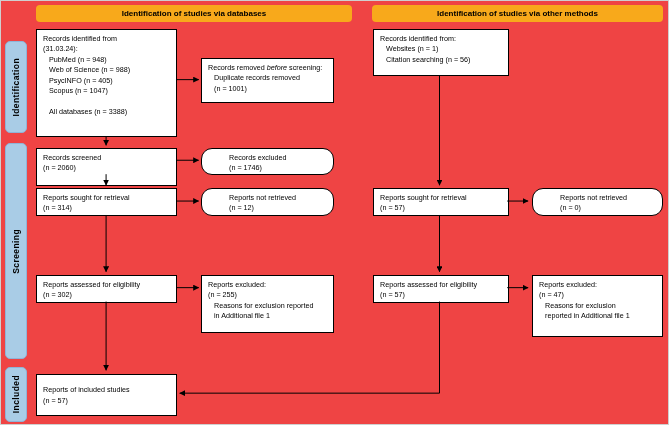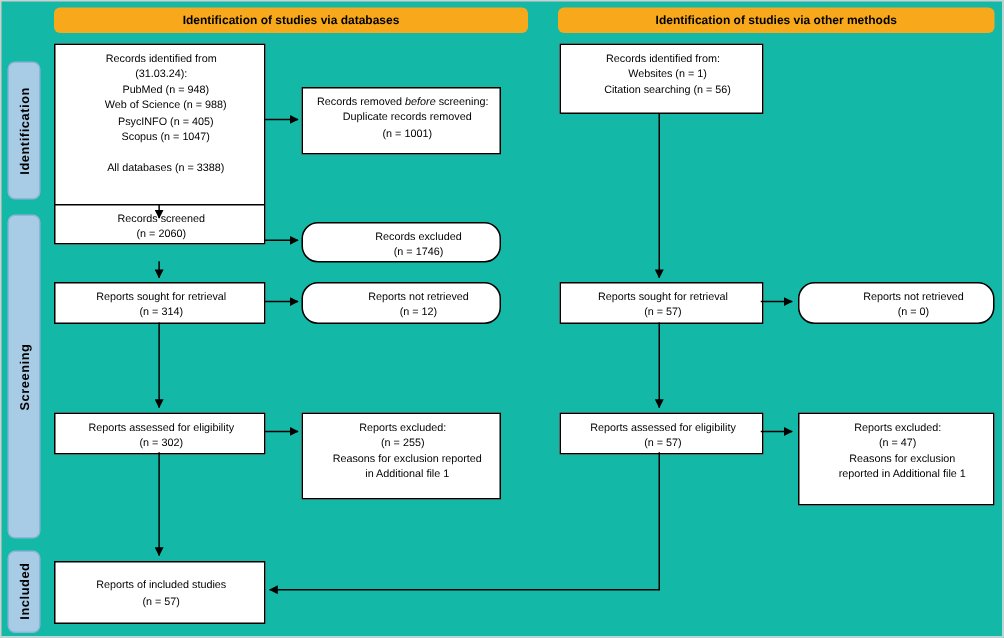--- a/index.html
+++ b/index.html
@@ -1,32 +1,32 @@
 <!DOCTYPE html>
 <html style="--header-bg: #F8A91B; --side-label-bg: #A9CCE6; --box-border: #000000; --arrow: #000000;"><head>
 <meta charset="utf-8">
 <style>
   * { margin:0; padding:0; box-sizing:border-box; }
   html,body { background:#ffffff; }
   body { font-family:"Liberation Sans", sans-serif; color:#000; }
-  .canvas { position:relative; width:669px; height:425px; background:#14b8a6; border:1px solid #cfcfcf; overflow:hidden; }
+  .canvas { position:relative; width:669px; height:425px; background:#ef4444; border:1px solid #cfcfcf; overflow:hidden; }
 
   .hdr { position:absolute; background:var(--header-bg,#F8A91B); border-radius:4px;
          display:flex; align-items:center; justify-content:center;
          font-weight:bold; font-size:8px; }
 
   .side { position:absolute; background:var(--side-label-bg,#A9CCE6);
           border:1px solid #8FB4D8; border-radius:5px;
           display:flex; align-items:center; justify-content:center;
           font-weight:bold; font-size:8.5px; }
   .side span { writing-mode:vertical-rl; transform:rotate(180deg); letter-spacing:.4px; }
 
   .box { position:absolute; background:#fff; border:1px solid var(--box-border,#000);
          font-size:7.2px; line-height:1.45; padding:4px 4px 3px 6px; }
-  .box-text { white-space:pre-wrap;text-align:center; }
+  .box-text { white-space:pre-wrap; }
   .pad-lg { padding-left:27px;border-radius:11px; }
   .v-center { display:flex; flex-direction:column; justify-content:center; }
   em { }
 
   svg.arrows { position:absolute; inset:0; width:100%; height:100%; pointer-events:none; }
   svg.arrows line, svg.arrows polyline { stroke:var(--arrow,#000); stroke-width:1; fill:none; }
   svg.arrows marker path { fill:var(--arrow,#000); stroke:none; }
 </style>
 </head>
 <body>
@@ -50,21 +50,21 @@
     <div class="box-text">Records identified from
 (31.03.24):
    PubMed (n = 948)
    Web of Science (n = 988)
    PsycINFO (n = 405)
    Scopus (n = 1047)
 
    All databases (n = 3388)</div>
   </div>
 
-  <div class="box" style="left:35px; top:135px; width:141px; height:27px;">
+  <div class="box" style="left:35px; top:147px; width:141px; height:38px;">
     <div class="box-text">Records screened
 (n = 2060)</div>
   </div>
 
   <div class="box" style="left:35px; top:187px; width:141px; height:28px;">
     <div class="box-text">Reports sought for retrieval
 (n = 314)</div>
   </div>
 
   <div class="box" style="left:35px; top:274px; width:141px; height:28px;">

